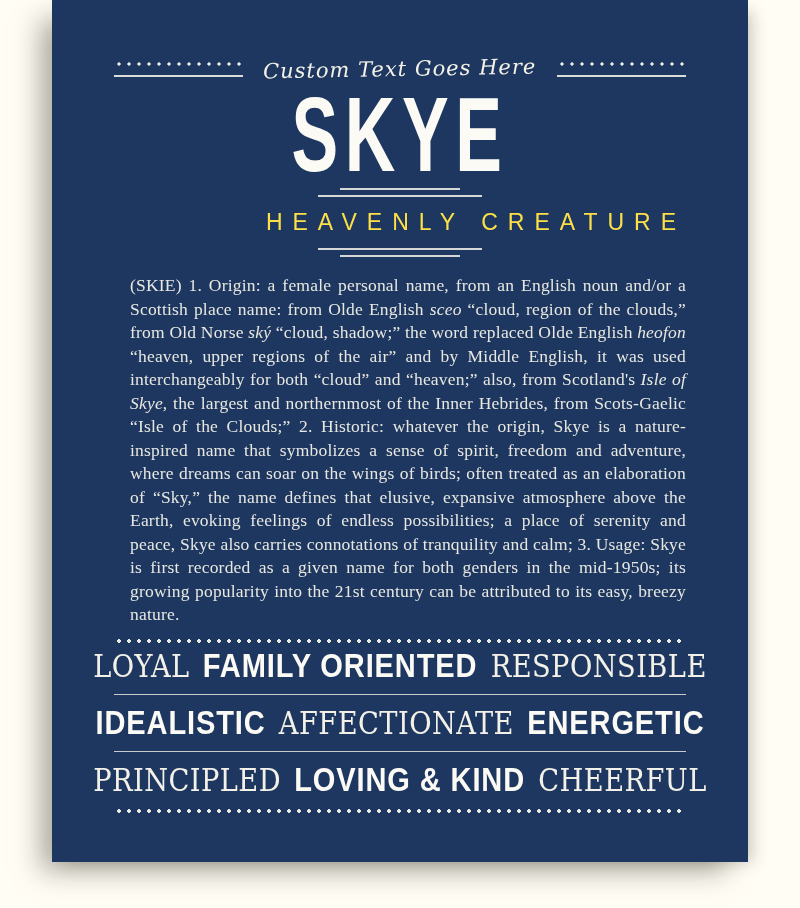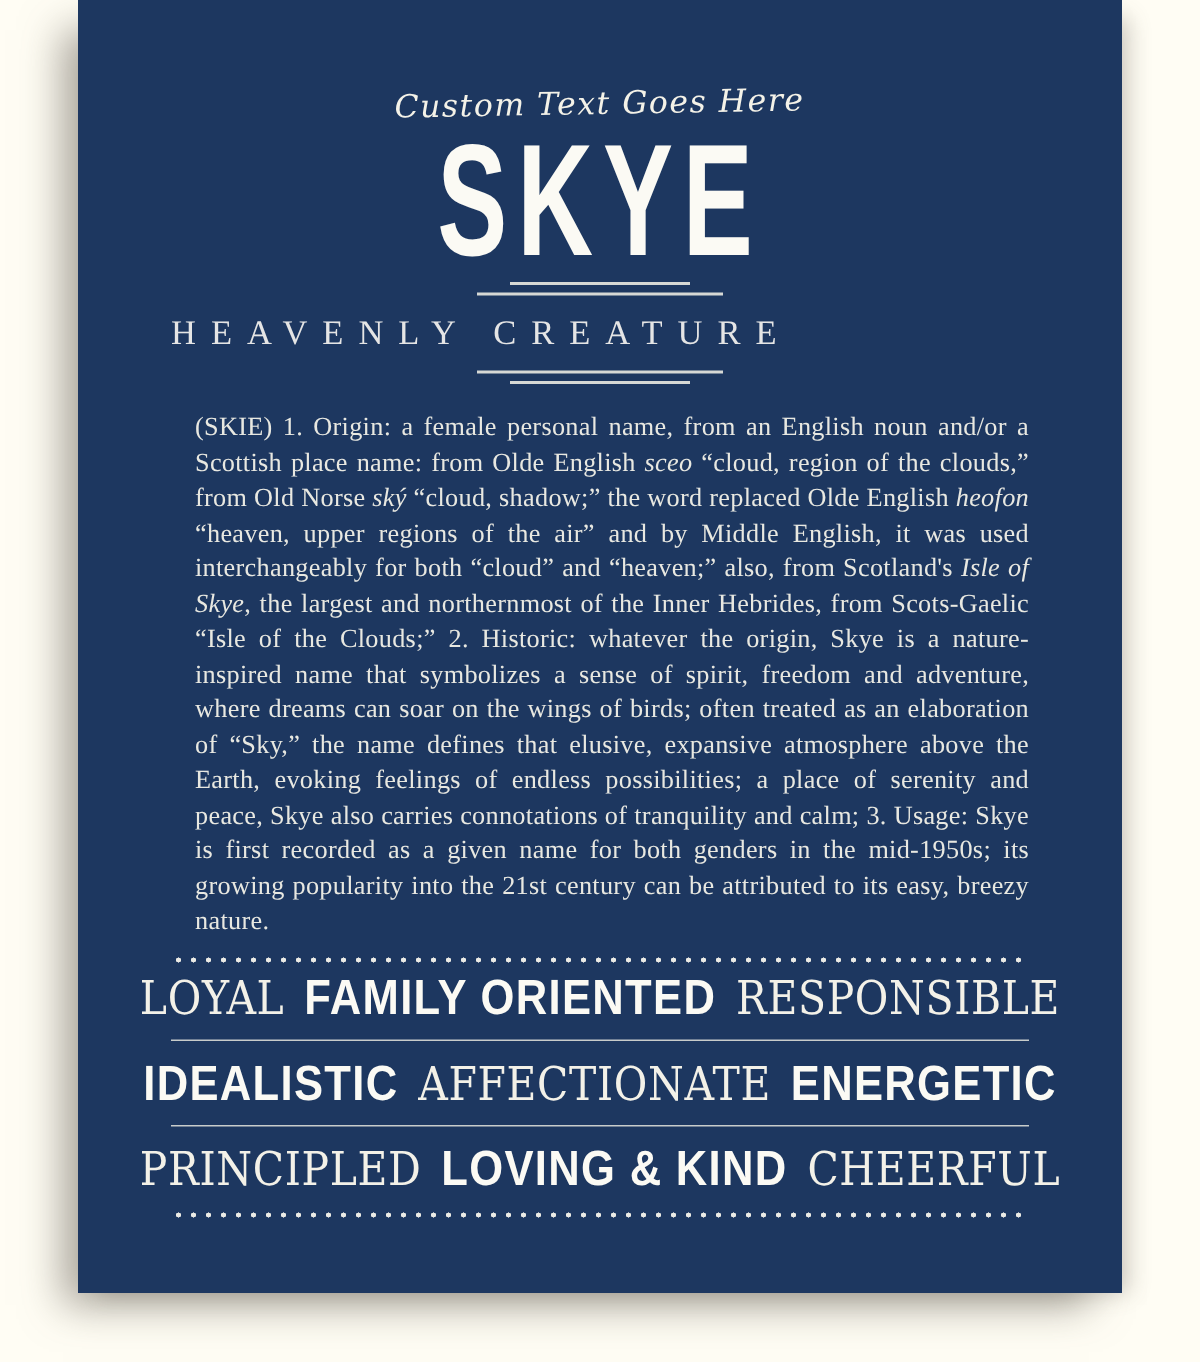--- a/index.html
+++ b/index.html
@@ -28,21 +28,20 @@
                 10px 6px 14px -6px rgba(95, 90, 78, 0.30);
     color: #f2f1e8;
     box-sizing: border-box;
     padding: 52px 62px 0 62px;
   }
   
   .top-decor {
     display: flex;
     align-items: center;
     height: 34px;
-    flex-direction: column;
   }
   .dot-underline {
     flex: 1;
     height: 13px;
     background-image: radial-gradient(circle, rgba(246,244,236,0.95) 1.5px, rgba(246,244,236,0) 1.7px);
     background-size: 10px 4px;
     background-repeat: repeat-x;
     background-position: 0 0;
     border-bottom: 2px solid rgba(240,238,228,0.9);
   }
@@ -71,25 +70,25 @@
     margin-top: 0px;
   }
   
   .double-rule { margin: 0 auto; }
   .double-rule .rule-short { width: 120px; height: 2px; background: rgba(235,234,226,0.9); margin: 0 auto; }
   .double-rule .rule-long  { width: 164px; height: 2px; background: rgba(235,234,226,0.9); margin: 5px auto 0 auto; }
   .double-rule.flip .rule-long { margin: 0 auto; }
   .double-rule.flip .rule-short { margin: 5px auto 0 auto; }
   .rule-top { margin-top: 6px; }
   .subtitle {
-    text-align: left;
-    font-family: Liberation Serif, serif;
+    text-align: right;
+    font-family: Liberation Sans, sans-serif;
     font-size: 23px;
     letter-spacing: 10px;
-    color: #e5e5e5;
+    color: #fde047;
     margin: 12px 0 12px 0;
     white-space: nowrap;
   }
   
   .definition {
     margin-top: 17px;
     font-family: "Liberation Serif", serif;
     font-size: 17.5px;
     line-height: 23.5px;
     text-align: justify;

